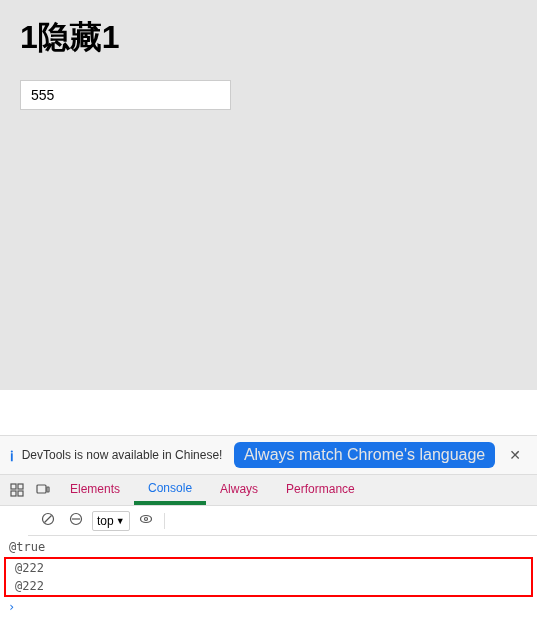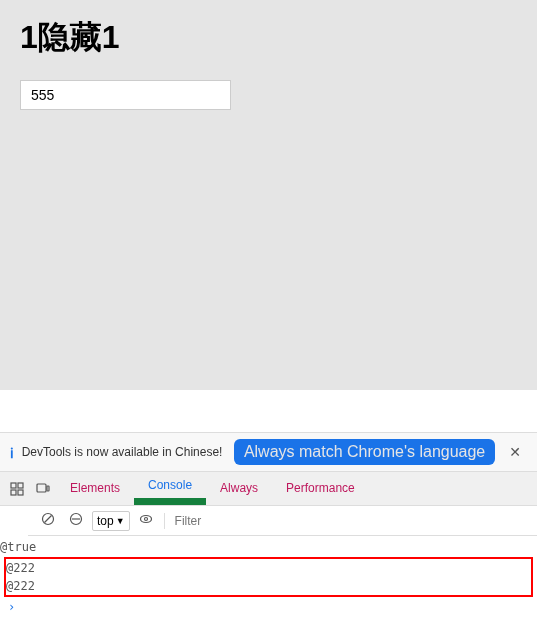--- a/index.html
+++ b/index.html
@@ -129,21 +129,21 @@
     .devtools-tab {
       padding: 6px 14px;
       font-size: 12px;
       color: #be185d;
       cursor: pointer;
       border-bottom: 2px solid transparent;
       white-space: nowrap;
     }
 
     .devtools-tab.active {
-      border-bottom: 7px solid #15803d;
+      border-bottom: 4px solid #15803d;
       color: #1a73e8;
     }
 
     
     .console-toolbar {
       display: flex;
       align-items: center;
       padding: 3px 8px;
       border-bottom: 1px solid #ddd;
       background: #fff;
@@ -189,21 +189,21 @@
 
     
     .console-output {
       background: #fff;
       padding: 2px 0;
       font-family: monospace;
       font-size: 12px;
     }
 
     .console-line {
-      padding: 2px 0;
+      padding: 2px 9px;
       color: #555;
     }
 
     .console-prompt {
       padding: 2px 8px;
       color: #555;
       display: flex;
       align-items: center;
     }
 
@@ -269,21 +269,20 @@
       <span>top</span>
       <span style="font-size:9px;">▼</span>
     </div>
     <button class="console-icon-btn">
       <svg width="14" height="14" viewBox="0 0 14 14" fill="none">
         <ellipse cx="7" cy="7" rx="5.5" ry="3.5" stroke="#555" stroke-width="1.2"></ellipse>
         <circle cx="7" cy="7" r="1.5" stroke="#555" stroke-width="1.2"></circle>
       </svg>
     </button>
     <div class="divider"></div>
-    <input class="filter-input" type="text" placeholder="Filter" style="">
   </div>
 
   <div class="console-output">
     <div class="console-line">
       <span>@true</span>
     </div>
     <div style="border: 2px solid red; margin: 1px 4px; padding: 0;">
       <div class="console-line">
         <span>@222</span>
       </div>

